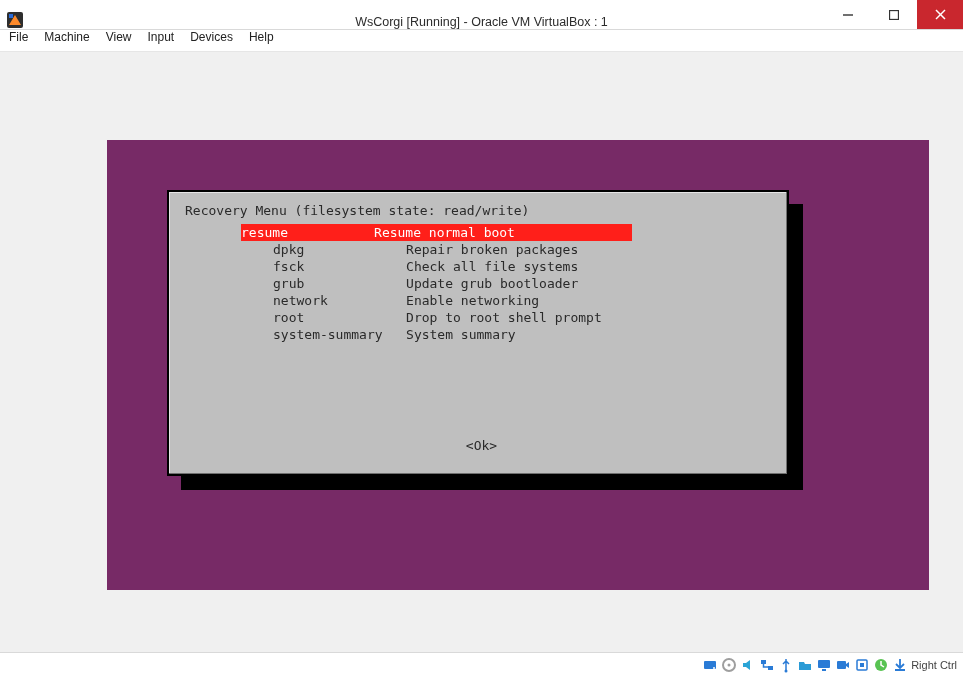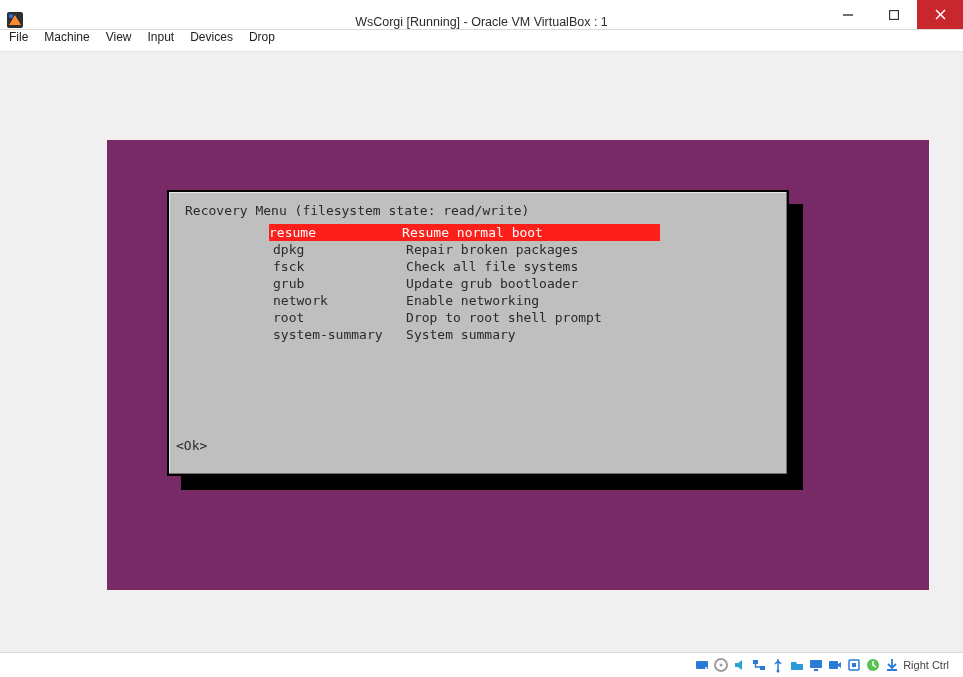--- a/index.html
+++ b/index.html
@@ -59,21 +59,21 @@
     width: 100%;
     height: calc(677px - 30px - 22px - 25px); 
     background: #f0f0f0;
   }
   .statusbar {
     height: 25px;
     border-top: 1px solid #d9d9d9;
     background: #ffffff;
     display: flex; align-items: center; justify-content: flex-end;
     gap: 3px;
-    padding: 0 14px;
+    padding: 0 6px;
     font-size: 11px;
     color: #444;
   }
   .sb-icon {
     width: 16px; height: 16px;
     display: flex; align-items: center; justify-content: center;
   }
   
   .guest {
     position: absolute;
@@ -110,29 +110,29 @@
     left: 0; right: 0;
   }
   .menu-row {
     white-space: pre;
     padding-left: 104px;
     width: 495px;
   }
   .menu-row.sel {
     background: #ff1f1a;
     color: #ffffff;
-    margin-left: 100px;
+    margin-left: 72px;
     padding-left: 0;
     width: 391px;
   }
   .ok-btn {
     position: absolute;
     left: 7px; right: 0;
     bottom: 20px;
-    text-align: left;
+    text-align: center;
     white-space: pre;
   }
 </style>
 </head>
 <body>
 
 <div class="titlebar">
   <span class="tb-icon">
     <svg viewBox="0 0 18 18" width="18" height="18">
       <rect x="1" y="1" width="16" height="16" rx="2" fill="#2e2e2e"></rect>
@@ -160,21 +160,21 @@
     </div>
   </div>
 </div>
 
 <div class="menubar">
   <span>File</span>
   <span>Machine</span>
   <span>View</span>
   <span>Input</span>
   <span>Devices</span>
-  <span>Drop</span>
+  <span>Help</span>
 </div>
 
 <div class="client">
   <div class="guest">
     <div class="dialog-shadow"></div>
     <div class="dialog">
       <div class="dlg-title">Recovery Menu (filesystem state: read/write)</div>
       <div class="menu-rows" id="menu-rows">
           <div class="menu-row sel">resume           Resume normal boot</div>
           <div class="menu-row">dpkg             Repair broken packages</div>

